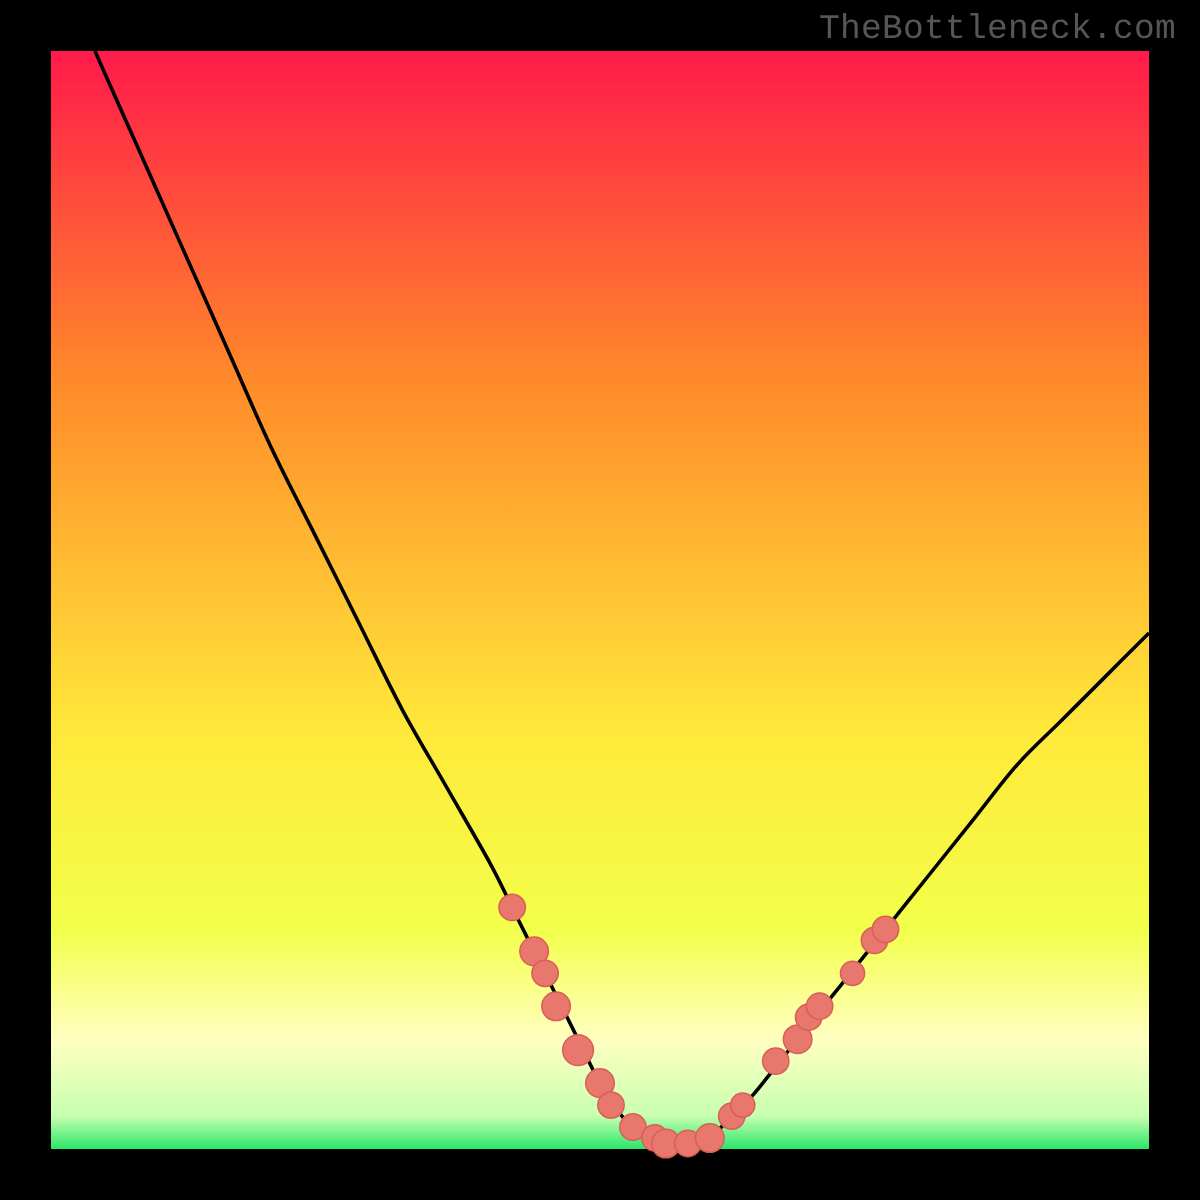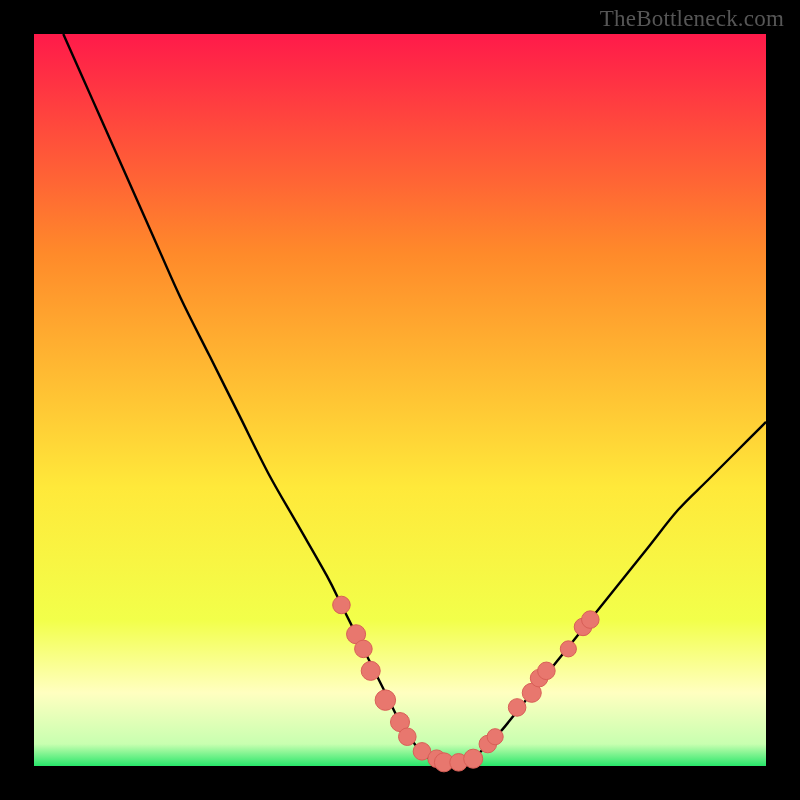--- a/index.html
+++ b/index.html
@@ -13,21 +13,21 @@
   .stage {
     position: relative;
     width: 800px;
     height: 800px;
     background: #000;
   }
   .watermark {
     position: absolute;
     top: 6px;
     right: 16px;
-    font-family: Liberation Serif, serif;
+    font-family: Liberation Mono, monospace;
     font-size: 23px;
     color: #565656;
     letter-spacing: 0.2px;
     font-weight: 400;
   }
   svg.plot {
     position: absolute;
     top: 0;
     left: 0;
   }

